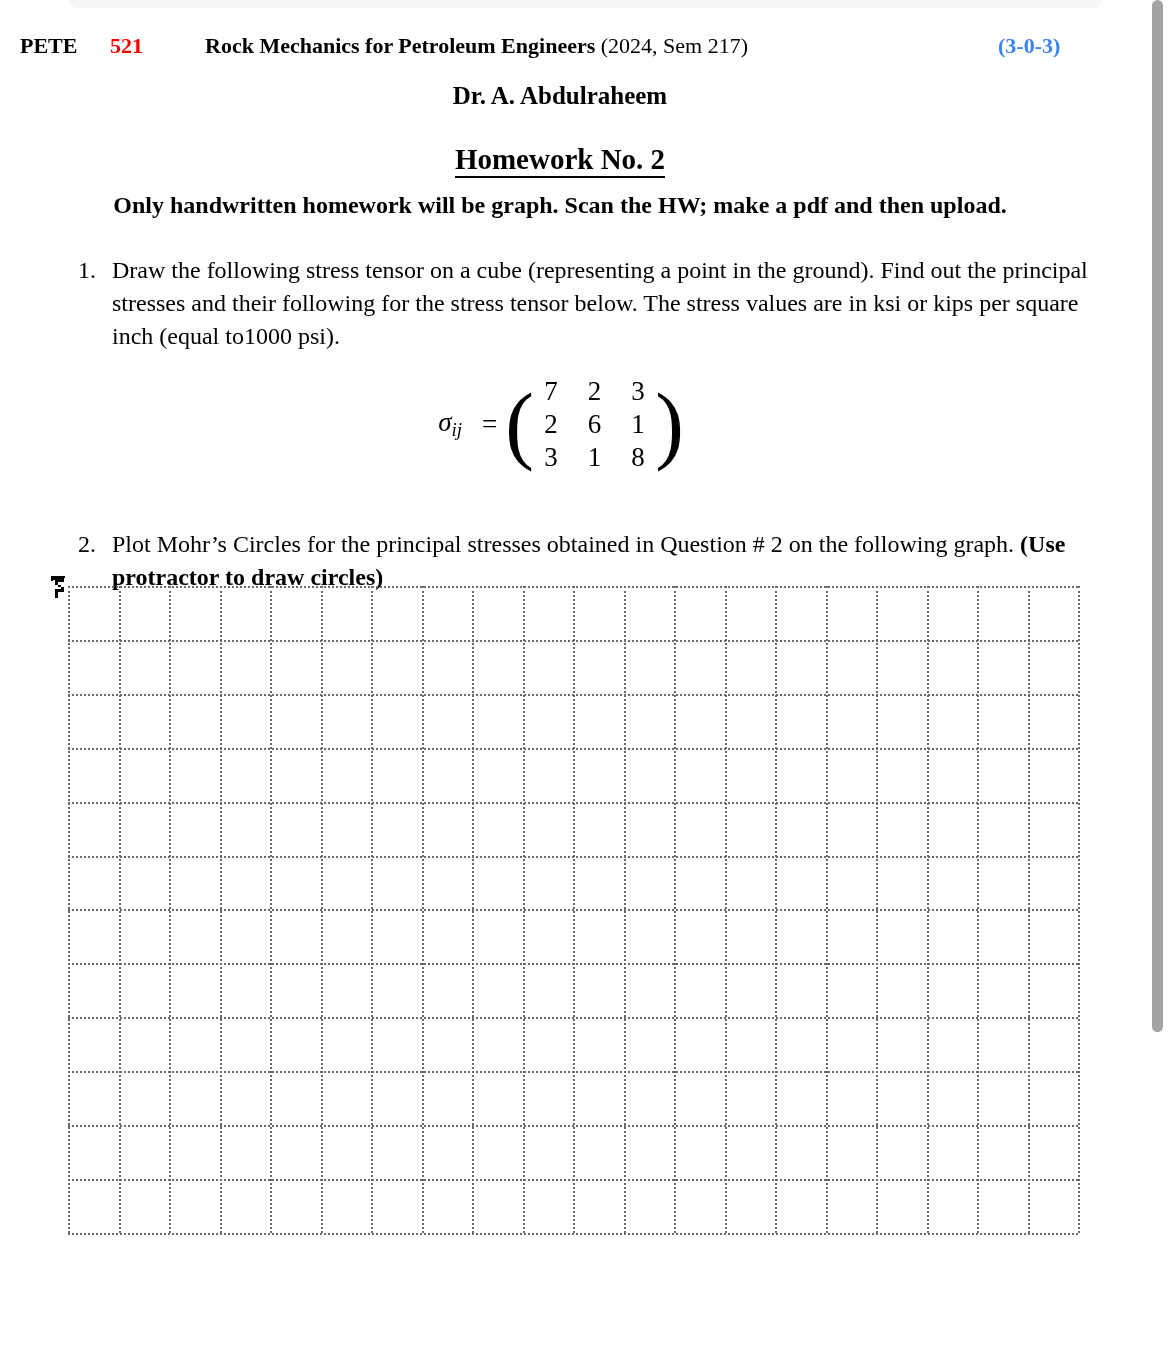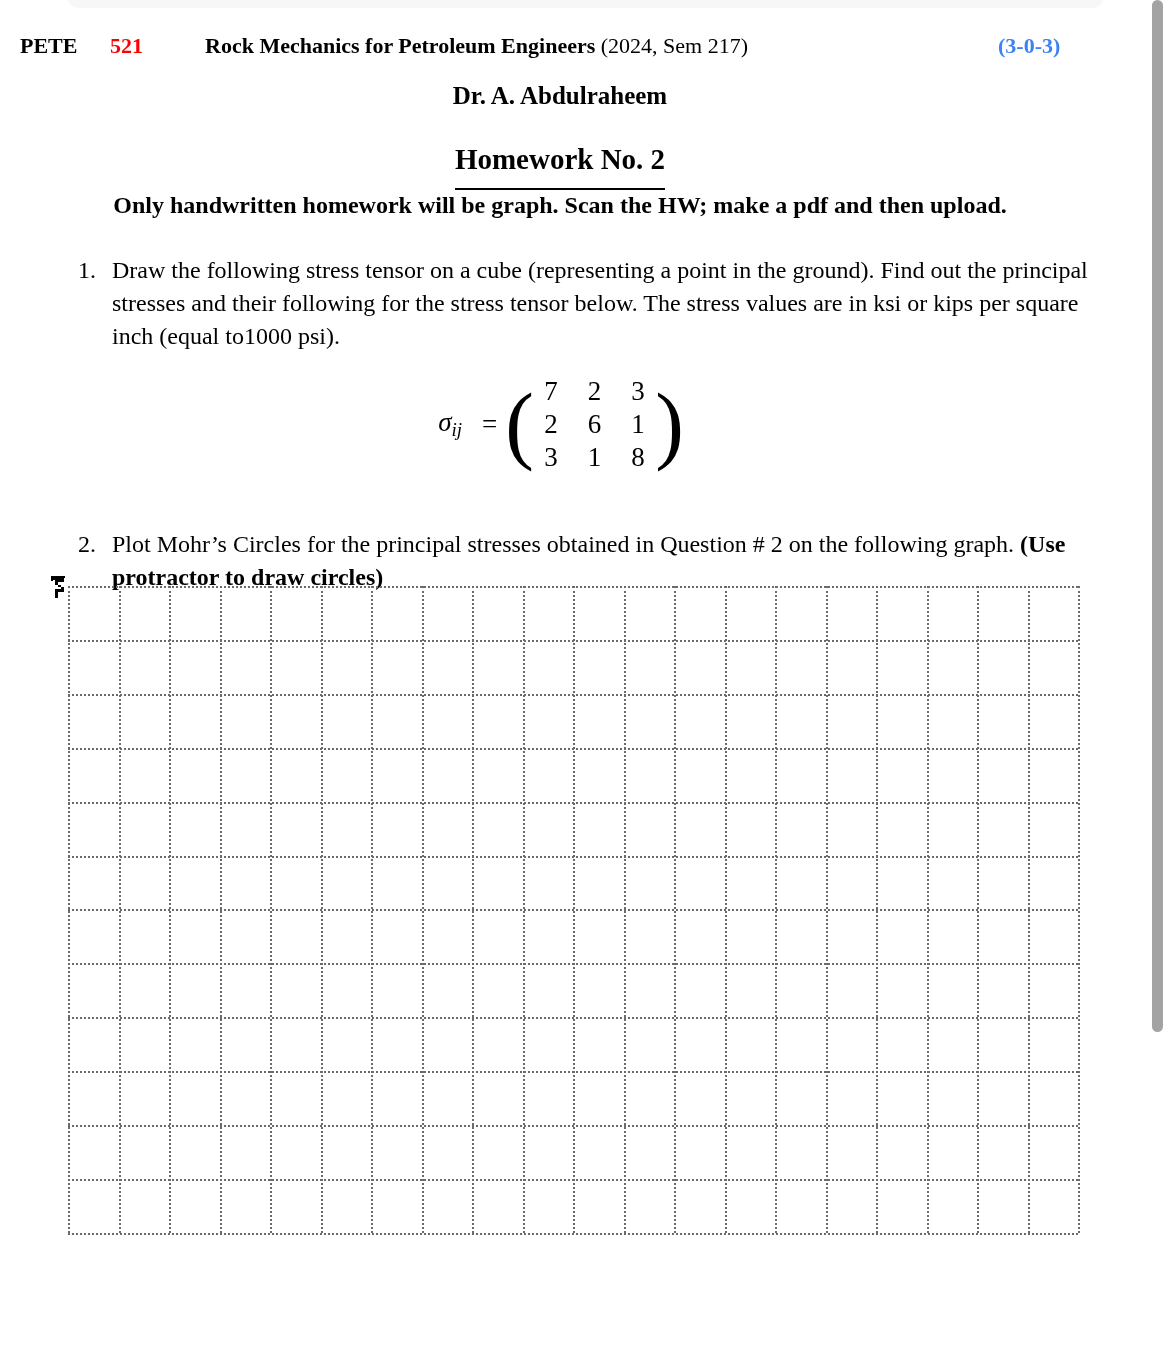--- a/index.html
+++ b/index.html
@@ -105,21 +105,21 @@
     position: absolute;
     left: 0px;
     top: 143px;
     width: 1120px;
     text-align: center;
     font-size: 29px;
     font-weight: bold;
   }
   .hw-title span {
     border-bottom: 2px solid #000;
-    padding-bottom: 13px;
+    padding-bottom: 1px;
   }
   .hw-note {
     position: absolute;
     left: 0px;
     top: 192px;
     width: 1120px;
     text-align: center;
     font-size: 24px;
     font-weight: bold;
   }

